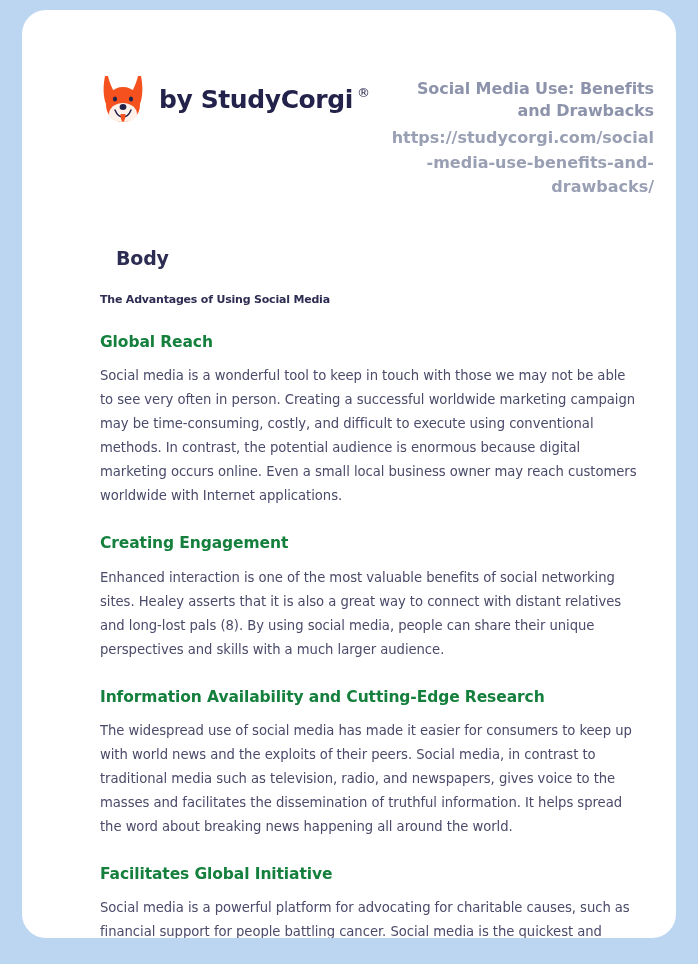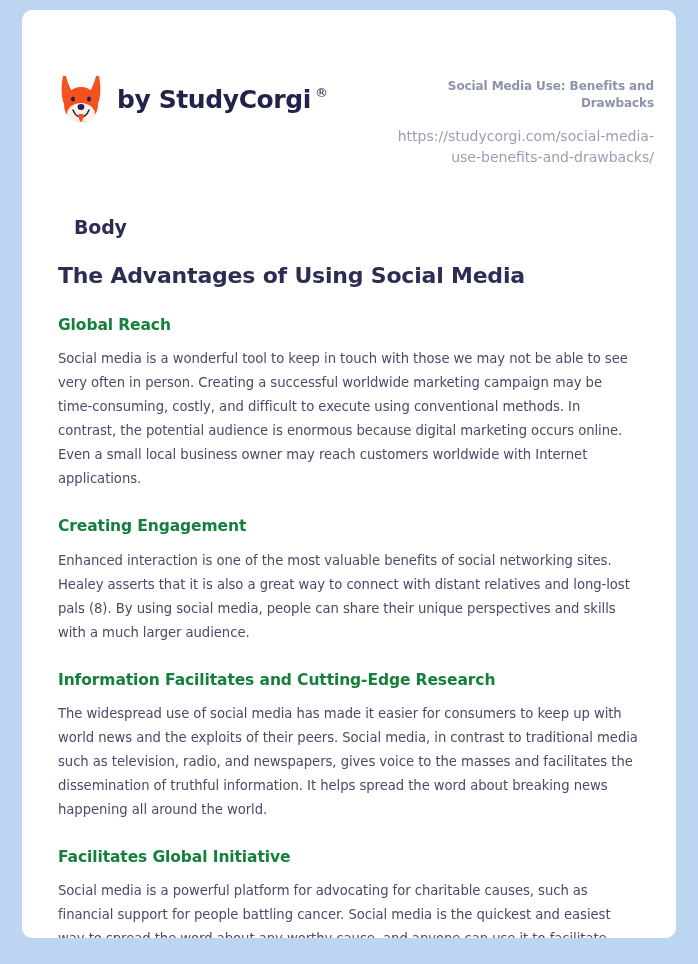--- a/index.html
+++ b/index.html
@@ -15,22 +15,23 @@
     -webkit-font-smoothing: antialiased;
   }
 
   .page-card {
     position: absolute;
     left: 22px;
     top: 10px;
     width: 654px;
     height: 928px;
     background: #ffffff;
-    border-radius: 10px;
+    border-radius: 24px;
     overflow: hidden;
+    padding-left: 42px;
   }
 
   
   .doc-header {
     display: flex;
     align-items: flex-start;
     justify-content: space-between;
     padding: 62px 22px 0 36px;
   }
 
@@ -70,54 +71,54 @@
   }
 
   .doc-meta {
     text-align: right;
     padding-top: 6px;
     max-width: 268px;
   }
 
   .doc-meta-title {
     color: #8d93ab;
-    font-size: 12px;
+    font-size: 16px;
     font-weight: bold;
     line-height: 1.4;
     letter-spacing: -0.1px;
     text-align: right;
   }
 
   .doc-meta-url {
     color: #9aa0b4;
-    font-size: 14px;
-    font-weight: normal;
+    font-size: 16px;
+    font-weight: bold;
     line-height: 1.55;
-    margin-top: 14px;
+    margin-top: 3px;
     word-break: break-word;
   }
 
   
   .doc-body {
     padding: 0 38px 0 36px;
     margin-top: 46px;
   }
 
   .h-body {
     color: #2d2c52;
     font-size: 19px;
     font-weight: bold;
     letter-spacing: -0.2px;
     line-height: 1.3;
     margin-left: 16px;
   }
 
   .h-section {
     color: #2d2c52;
-    font-size: 22px;
+    font-size: 11px;
     font-weight: bold;
     letter-spacing: -0.2px;
     line-height: 1.3;
     margin-top: 22px;
   }
 
   .h-sub {
     color: #15803d;
     font-size: 15.5px;
     font-weight: bold;
@@ -182,21 +183,21 @@
     <div class="h-body">Body</div>
 
     <div class="h-section">The Advantages of Using Social Media</div>
 
     <div class="h-sub">Global Reach</div>
     <p class="para">Social media is a wonderful tool to keep in touch with those we may not be able to see very often in person. Creating a successful worldwide marketing campaign may be time-consuming, costly, and difficult to execute using conventional methods. In contrast, the potential audience is enormous because digital marketing occurs online. Even a small local business owner may reach customers worldwide with Internet applications.</p>
 
     <div class="h-sub">Creating Engagement</div>
     <p class="para">Enhanced interaction is one of the most valuable benefits of social networking sites. Healey asserts that it is also a great way to connect with distant relatives and long-lost pals (8). By using social media, people can share their unique perspectives and skills with a much larger audience.</p>
 
-    <div class="h-sub">Information Facilitates and Cutting-Edge Research</div>
+    <div class="h-sub">Information Availability and Cutting-Edge Research</div>
     <p class="para">The widespread use of social media has made it easier for consumers to keep up with world news and the exploits of their peers. Social media, in contrast to traditional media such as television, radio, and newspapers, gives voice to the masses and facilitates the dissemination of truthful information. It helps spread the word about breaking news happening all around the world.</p>
 
     <div class="h-sub">Facilitates Global Initiative</div>
     <p class="para">Social media is a powerful platform for advocating for charitable causes, such as financial support for people battling cancer. Social media is the quickest and easiest way to spread the word about any worthy cause, and anyone can use it to facilitate dignified schemes.</p>
 
   </div>
 
 </div>
 
 </body></html>

